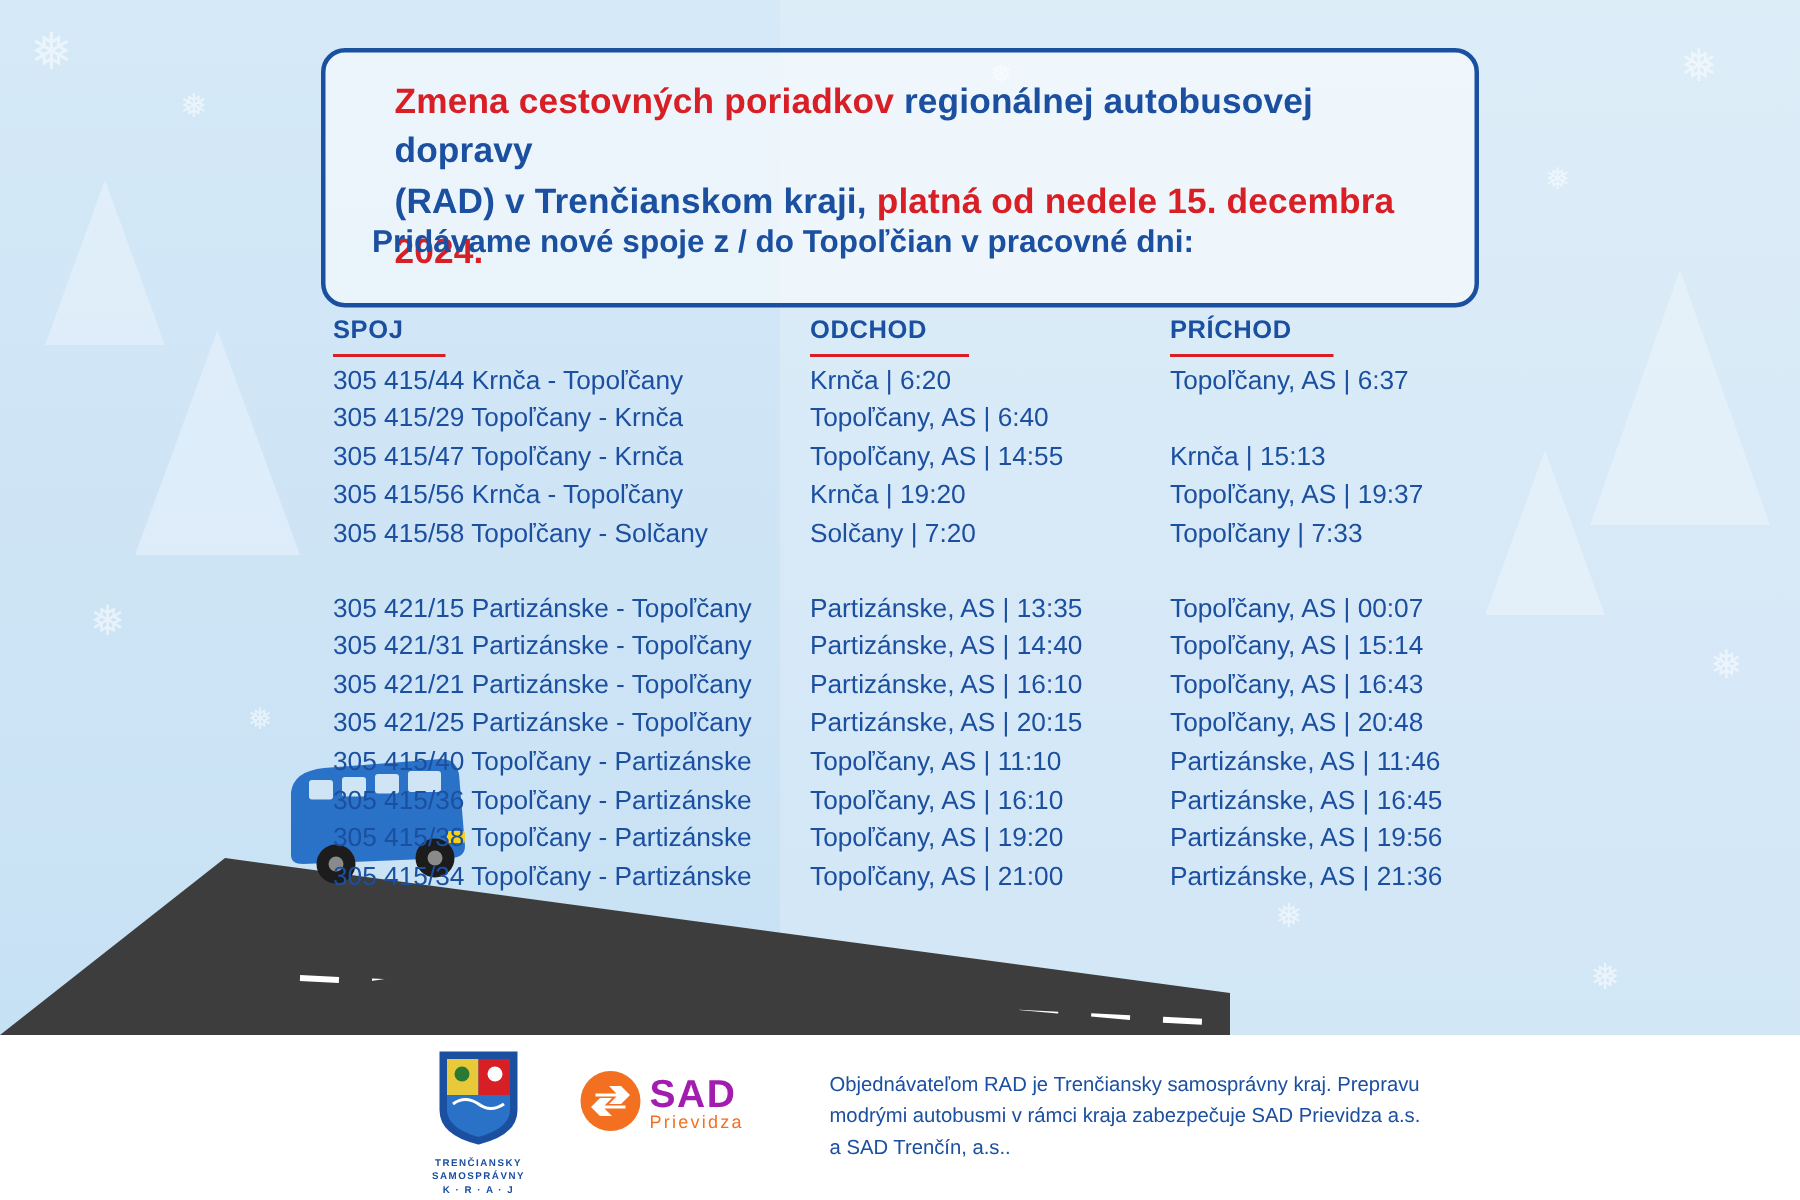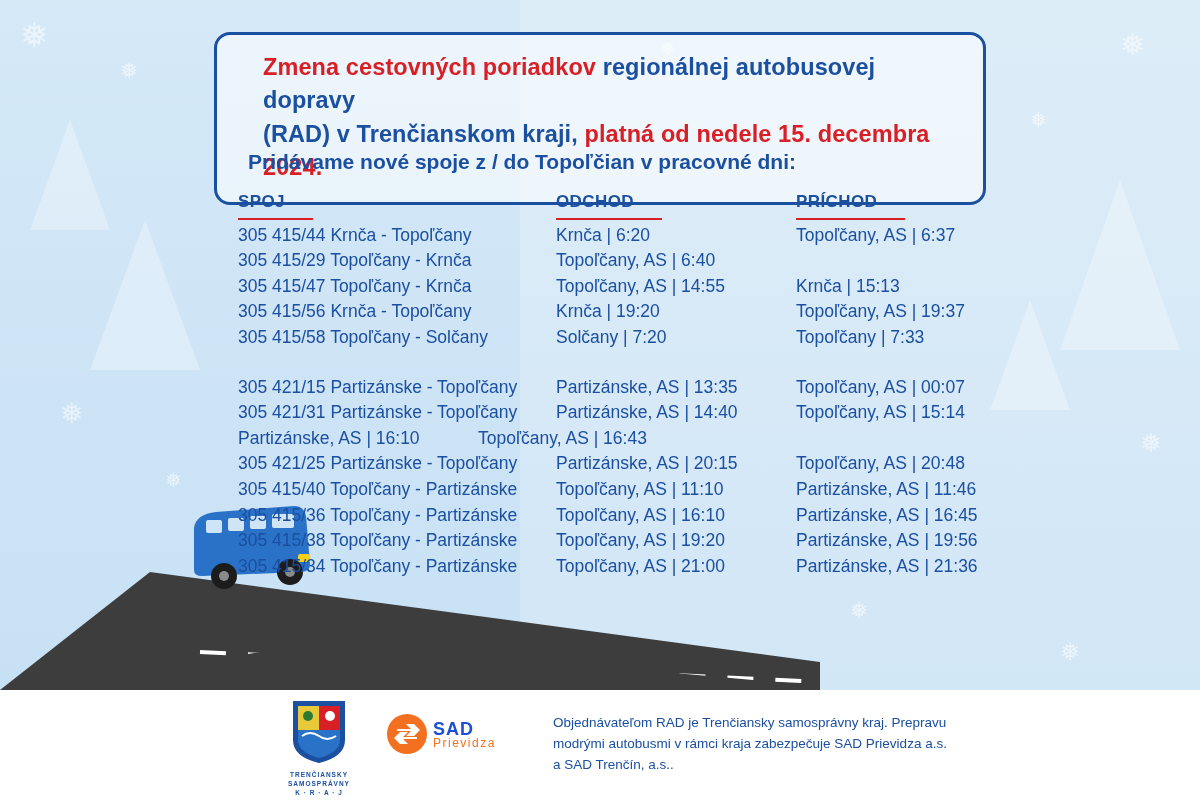--- a/index.html
+++ b/index.html
@@ -71,24 +71,23 @@
     left: 0; top: 150px;
     width: 1044px;
     text-align: center;
     font-size: 21px;
     font-weight: bold;
     color: #1b4fa0;
   }
   
   .table {
     position: absolute;
-    left: 222px; top: 189px;
+    left: 222px; top: 207px;
     width: 760px;
     color: #1b4fa0;
-    margin-left: 16px;
   }
   .row { display: flex; }
   .head .col {
     font-size: 17px;
     font-weight: bold;
     letter-spacing: .4px;
     padding-bottom: 3px;
   }
   .head .col span.underline {
     display: inline-block;
@@ -132,21 +131,21 @@
     letter-spacing: 1px;
     font-weight: bold;
     line-height: 9px;
     margin-top: 2px;
   }
   .sad-logo {
     position: absolute;
     left: 385px; top: 712px;
     width: 135px;
   }
-  .sad-text { font-weight: bold; font-size: 18px; color: #1d4ed8; letter-spacing: 1px; }
+  .sad-text { font-weight: bold; font-size: 26px; color: #a21caf; letter-spacing: 1px; }
   .sad-sub { font-size: 12px; color: #f37021; letter-spacing: 1.5px; margin-top: -4px; }
 </style>
 </head>
 <body>
 
 <div id="poster">
 
   <div class="card">
 
     <div class="band" style="left:520px;width:260px;"></div>
@@ -242,20 +241,21 @@
           <div class="col c1">305 421/15 Partizánske - Topoľčany</div>
           <div class="col c2">Partizánske, AS | 13:35</div>
           <div class="col c3">Topoľčany, AS | 00:07</div>
         </div>
         <div class="row">
           <div class="col c1">305 421/31 Partizánske - Topoľčany</div>
           <div class="col c2">Partizánske, AS | 14:40</div>
           <div class="col c3">Topoľčany, AS | 15:14</div>
         </div>
         <div class="row">
+          <div class="col c1">305 421/21 Partizánske - Topoľčany</div>
           <div class="col c2">Partizánske, AS | 16:10</div>
           <div class="col c3">Topoľčany, AS | 16:43</div>
         </div>
         <div class="row">
           <div class="col c1">305 421/25 Partizánske - Topoľčany</div>
           <div class="col c2">Partizánske, AS | 20:15</div>
           <div class="col c3">Topoľčany, AS | 20:48</div>
         </div>
         <div class="row">
           <div class="col c1">305 415/40 Topoľčany - Partizánske</div>

